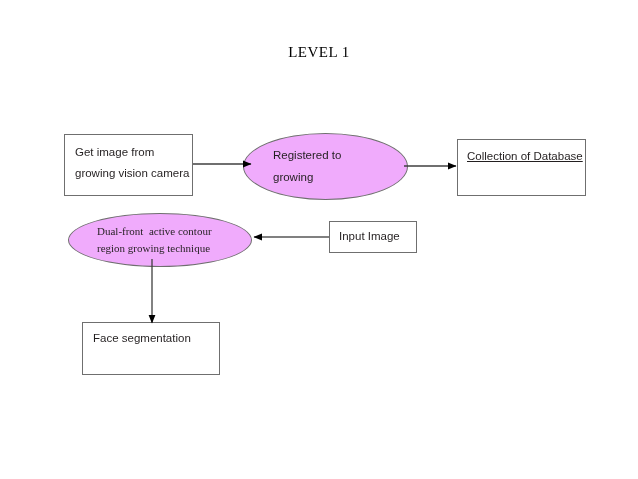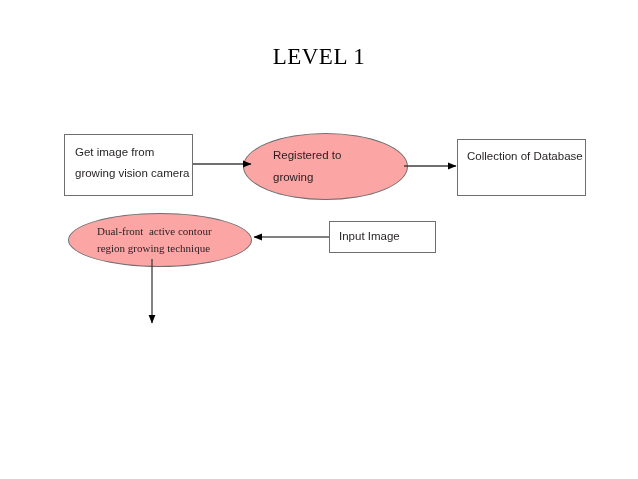--- a/index.html
+++ b/index.html
@@ -18,42 +18,42 @@
   }
 
   
   #diagram-title {
     position: absolute;
     left: 0;
     top: 44px;
     width: 638px;
     text-align: center;
     font-family: "Liberation Serif", serif;
-    font-size: 23px;
+    font-size: 15px;
     color: #000000;
     letter-spacing: 0.5px;
     white-space: pre;
   }
 
   
   .node {
     position: absolute;
     box-sizing: border-box;
     text-align: center;
   }
 
   .rect-node {
     border: 1px solid #6f6f6f;
     background: #ffffff;
   }
 
   .ellipse-node {
     border: 1px solid #6f6f6f;
     border-radius: 50%;
-    background: #fca5a5;
+    background: #f0abfc;
   }
 
   .node-label {
     position: absolute;
     color: #231f20;
     white-space: pre;
     line-height: 1.0;
   }
 
   .sans-label {
@@ -87,32 +87,35 @@
     <div class="node-label sans-label" style="left:10px; top:12px;">Get image from</div>
     <div class="node-label sans-label" style="left:10px; top:33px;">growing vision camera</div>
   </div>
 
   <div class="node ellipse-node" style="left:243px; top:133px; width:165px; height:67px;">
     <div class="node-label sans-label" style="left:29px; top:16px;">Registered to</div>
     <div class="node-label sans-label" style="left:29px; top:38px;">growing</div>
   </div>
 
   <div class="node rect-node" style="left:457px; top:139px; width:129px; height:57px;">
-    <div class="node-label sans-label" style="left:9px; top:11px;">Collection of Database</div>
+    <div class="node-label sans-label" style="left:9px; top:11px;text-decoration:underline;">Collection of Database</div>
   </div>
 
   <div class="node ellipse-node" style="left:68px; top:213px; width:184px; height:54px;">
     <div class="node-label serif-label" style="left:28px; top:12px;">Dual-front  active contour</div>
     <div class="node-label serif-label" style="left:28px; top:29px;">region growing technique</div>
   </div>
 
-  <div class="node rect-node" style="left:329px; top:221px; width:107px; height:32px;">
+  <div class="node rect-node" style="left:329px; top:221px; width:88px; height:32px;">
     <div class="node-label sans-label" style="left:9px; top:9px;">Input Image</div>
   </div>
 
+  <div class="node rect-node" style="left:82px; top:322px; width:138px; height:53px;">
+    <div class="node-label sans-label" style="left:10px; top:10px;">Face segmentation</div>
+  </div>
 
   <svg id="connectors" viewBox="0 0 638 479">
     <defs>
       <marker id="arrow-r" markerWidth="9" markerHeight="9" refX="8" refY="4" orient="auto" markerUnits="userSpaceOnUse">
         <path d="M0,0.6 L8.5,4 L0,7.4 z" fill="#000000"></path>
       </marker>
       <marker id="arrow-l" markerWidth="9" markerHeight="9" refX="8" refY="4" orient="auto" markerUnits="userSpaceOnUse">
         <path d="M0,0.6 L8.5,4 L0,7.4 z" fill="#000000"></path>
       </marker>
       <marker id="arrow-d" markerWidth="9" markerHeight="9" refX="8" refY="4" orient="auto" markerUnits="userSpaceOnUse">

